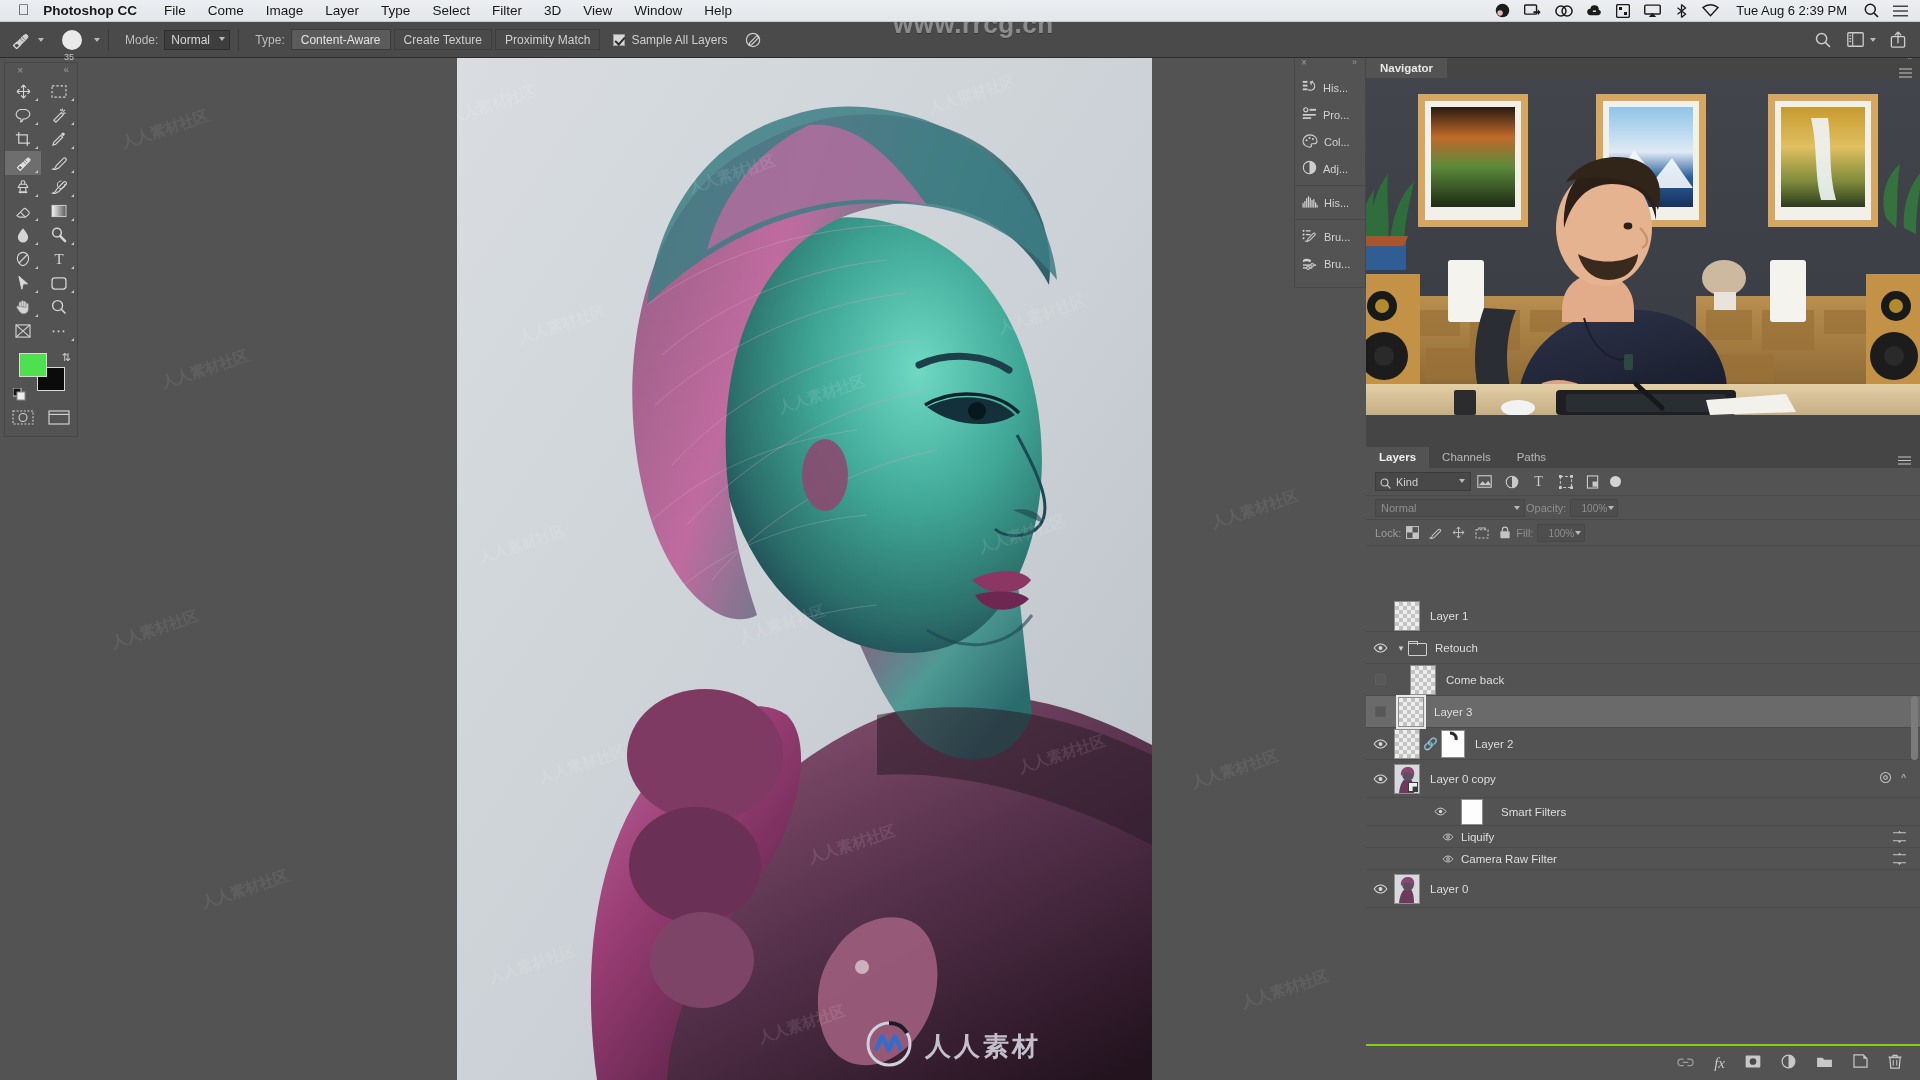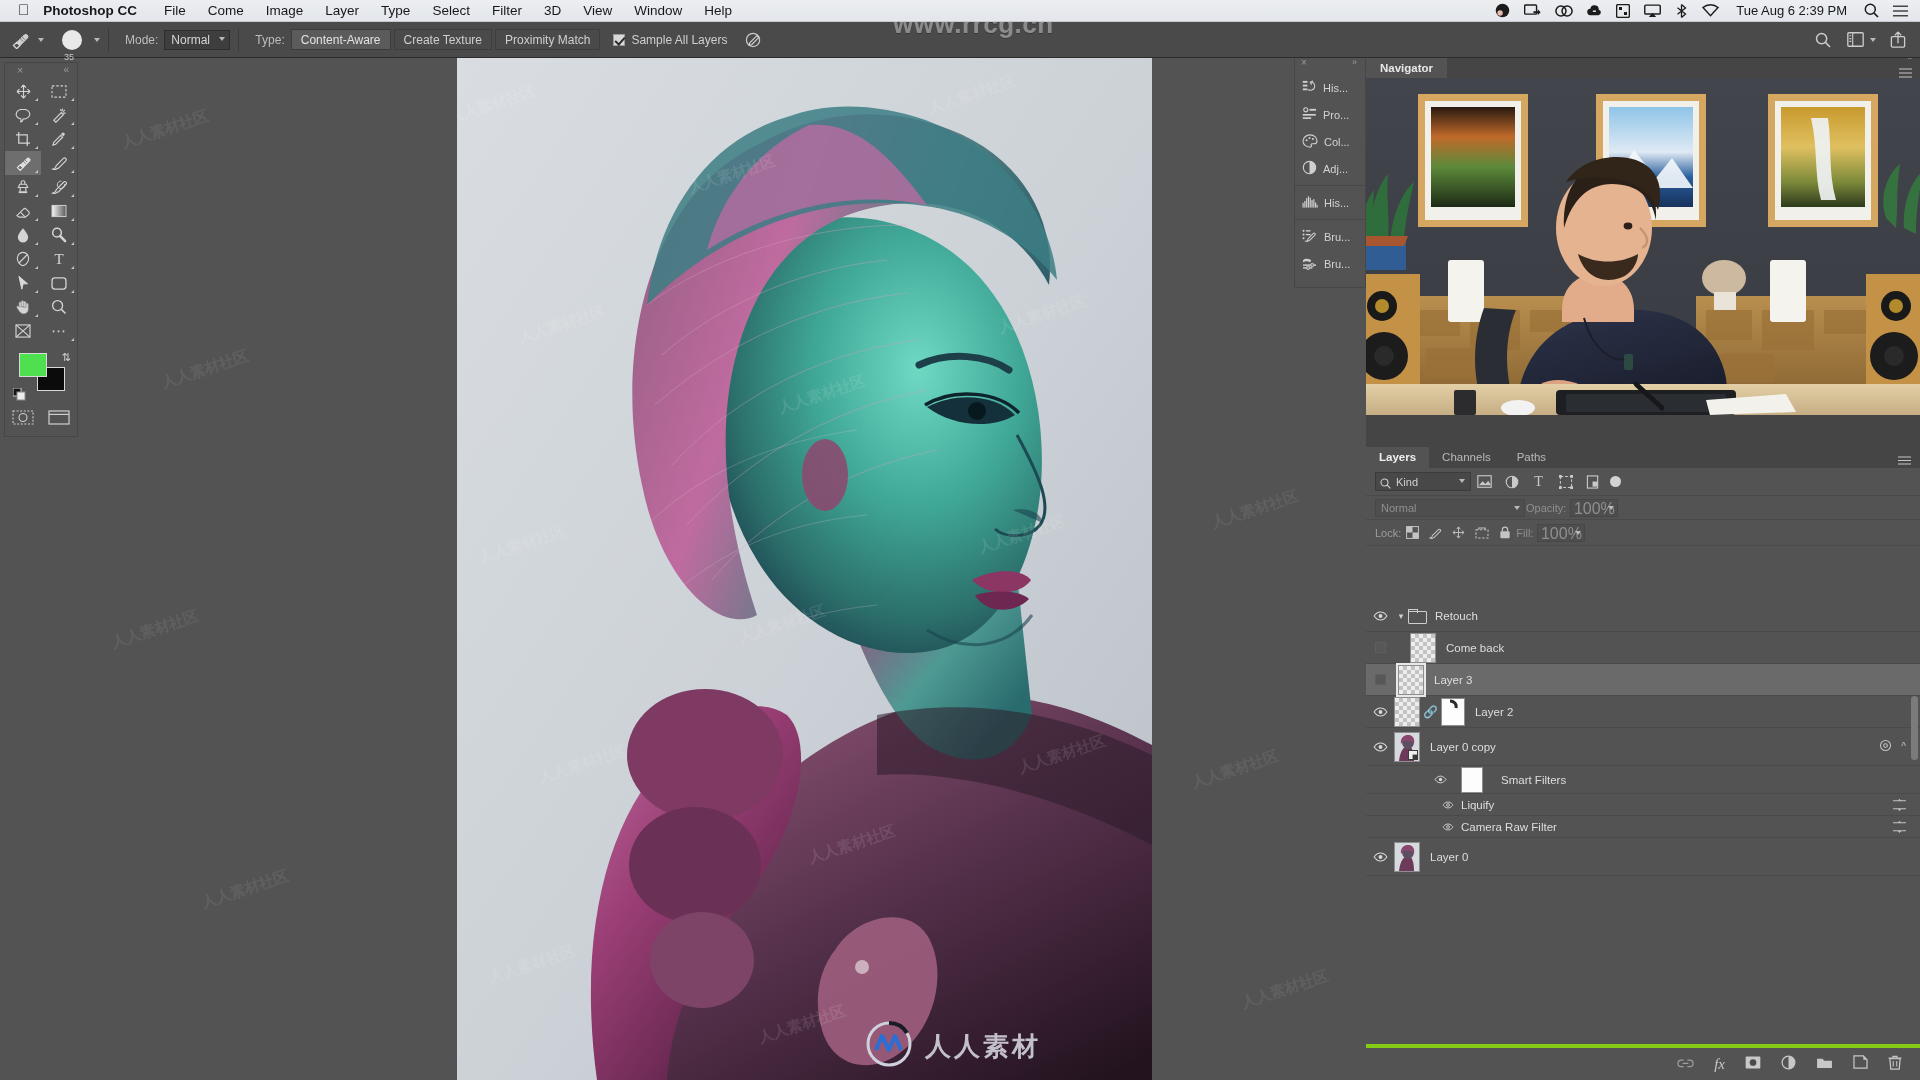--- a/index.html
+++ b/index.html
@@ -127,21 +127,21 @@
   .kindSel .cv{ position:absolute; right:5px; top:6px;}
   .fIcon{ width:27px;height:19px; display:flex;align-items:center;justify-content:center;color:#c9c9c9;}
   .toggleDot{ width:11px;height:11px;border-radius:50%;background:#d3d3d3;margin-left:4px;}
   .lBlend{ height:24px; display:flex;align-items:center;padding:0 9px;border-bottom:1px solid #4a4a4a;
            color:#8f8f8f; font-size:11px; gap:0;}
   .blendSel{ background:#4e4e4e;border:1px solid #474747;height:18px;width:150px;
              line-height:17px;padding-left:5px;color:#8f8f8f;font-size:11px;position:relative;}
   .blendSel .cv{position:absolute;right:4px;top:6px;}
   .opLbl{ margin-left:1px; }
   .opVal{ background:#4e4e4e;border:1px solid #474747;height:18px;width:48px;
-          line-height:17px;text-align:center;color:#8f8f8f;font-size:16px;margin-left:4px;position:relative;}
+          line-height:17px;text-align:center;color:#8f8f8f;font-size:10px;margin-left:4px;position:relative;}
   .opVal .cv{position:absolute;right:3px;top:6px;}
   .lLock{ height:26px; display:flex;align-items:center;padding:0 9px;border-bottom:1px solid #4a4a4a;
           color:#9d9d9d; font-size:11px;}
   .lkIcon{ width:23px;height:18px;display:flex;align-items:center;justify-content:center;color:#c4c4c4;}
   .fillLbl{ color:#8f8f8f;}
 
   .lList{ position:absolute; left:0; top:158px; right:0; bottom:36px; overflow:hidden; }
   .lRow{ height:32px; display:flex; align-items:center; position:relative;
          border-bottom:1px solid #4a4a4a; color:#dedede; font-size:11.5px;}
   .lRow.sel{ background:#6a6a6a; }
@@ -165,21 +165,21 @@
   .discl{ width:14px;text-align:center;color:#cfcfcf;font-size:9px;}
   .linkIco{ color:#c9c9c9; font-size:12px; margin:0 3px;}
   .smartBadge{ position:absolute; right:1px; bottom:1px; width:10px;height:10px;
     background:#e8e8e8; }
   .fxRight{ position:absolute; right:14px; top:50%; transform:translateY(-50%);
             display:flex; align-items:center; gap:9px; color:#c4c4c4; font-size:12px;}
   .sfRow{ height:28px;gap:8px; }
   .filtRow{ height:22px; font-size:11.5px; }
   .maskThumb{ width:24px;height:28px;background:#fdfdfd;border:1px solid #8e8e8e;}
   .lFoot{ position:absolute; left:0; right:0; bottom:0; height:36px;
-          border-top:4px solid #84cc16; display:flex; align-items:center;
+          border-top:2px solid #84cc16; display:flex; align-items:center;
           justify-content:flex-end; padding-right:18px; gap:20px; color:#c8c8c8;}
   .scrollTrack{ position:absolute; right:1px; top:0; width:7px; height:100%; }
   .scrollThumb{ position:absolute; right:1px; top:96px; width:7px; height:64px;
                 background:#7b7b7b; border-radius:4px;}
 
   
   .wm{ position:absolute; color:rgba(255,255,255,.10); font-weight:bold;
        pointer-events:none; user-select:none; z-index:45; }
   #wmTop{ left:893px; top:9px; font-size:26px; letter-spacing:.5px;
           color:rgba(255,255,255,.42); text-shadow:0 1px 0 rgba(0,0,0,.25);}
@@ -993,20 +993,25 @@
       </span>
       <span class="fillLbl">Fill:</span>
       <span class="opVal">
         <span>100%</span>
         <span class="cv chev"></span>
       </span>
     </div>
 
     <div class="lList">
 
+      <div class="lRow">
+        <span class="eyeCell"></span>
+        <span class="thumb checker"></span>
+        <span class="lName">Layer 1</span>
+      </div>
 
       <div class="lRow">
         <span class="eyeCell">
           <svg class="eyeOn" width="15" height="10" viewBox="0 0 16 10">
               <path d="M8 .8C4 .8 1.2 5 1.2 5S4 9.2 8 9.2 14.8 5 14.8 5 12 .8 8 .8z" fill="none" stroke="#d8d8d8" stroke-width="1.1"></path>
               <circle cx="8" cy="5" r="2.1" fill="#d8d8d8"></circle>
             </svg>
         </span>
         <span class="discl">▾</span>
         <span class="folder"></span>

